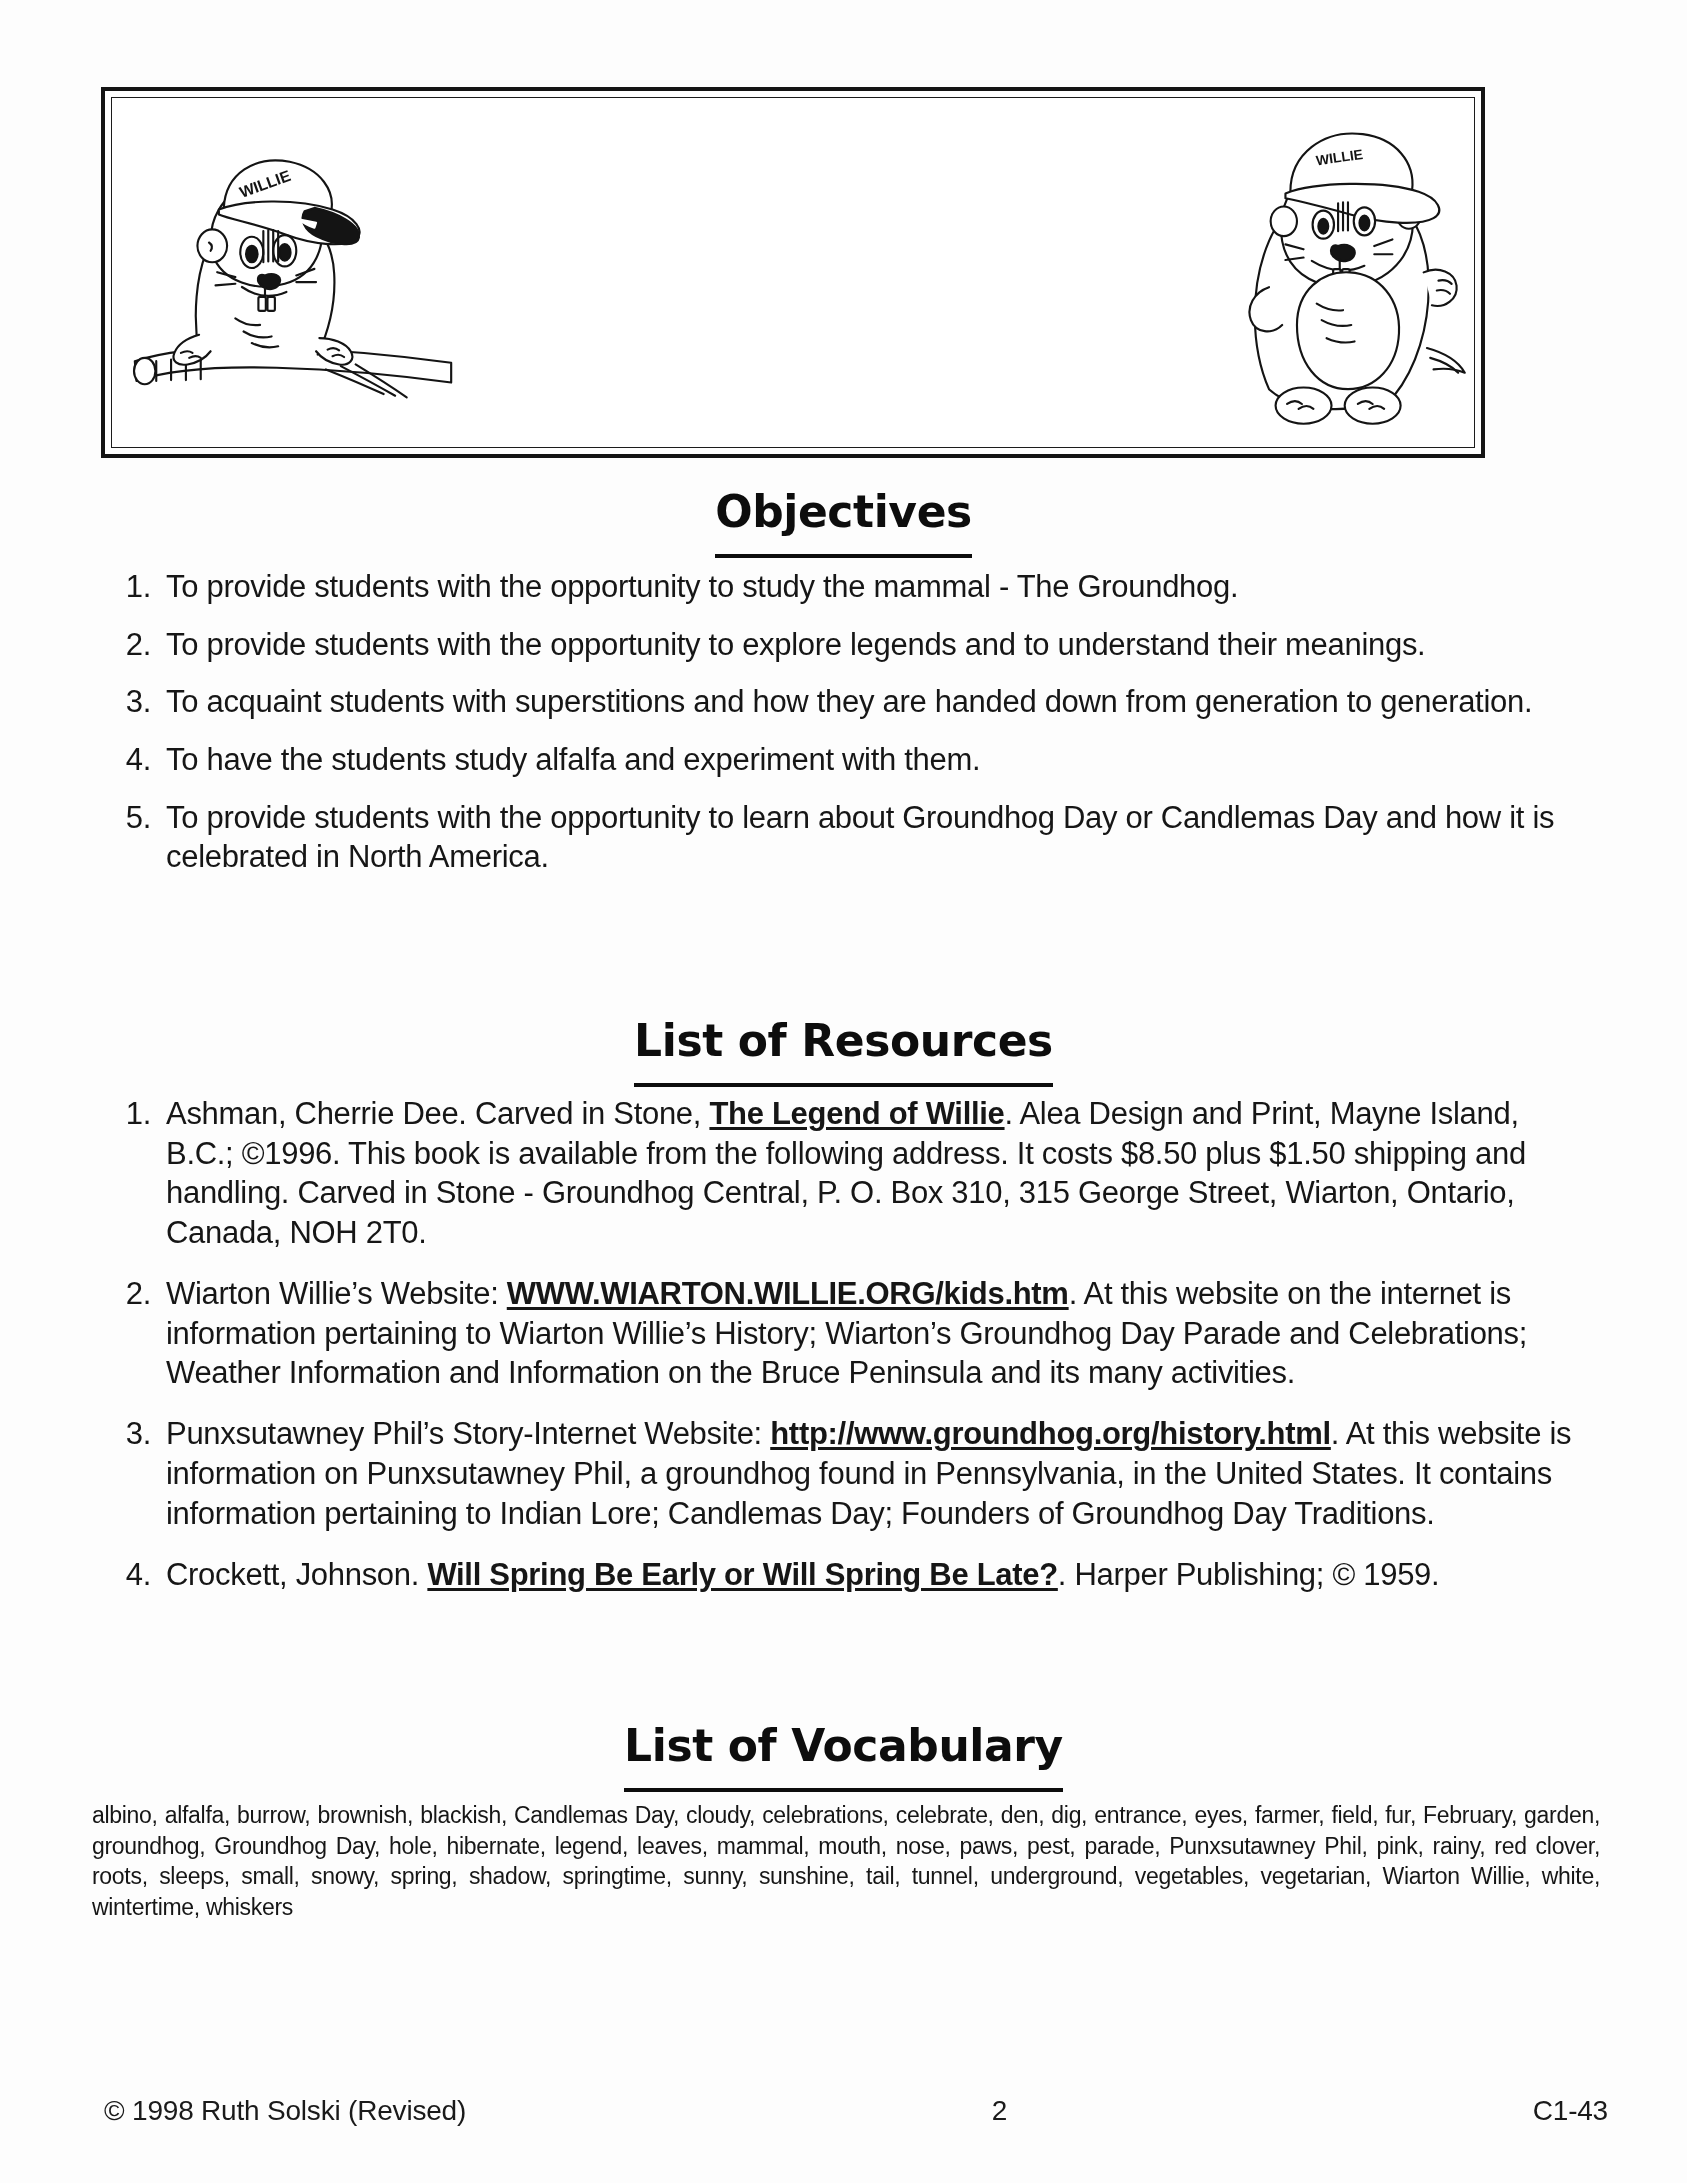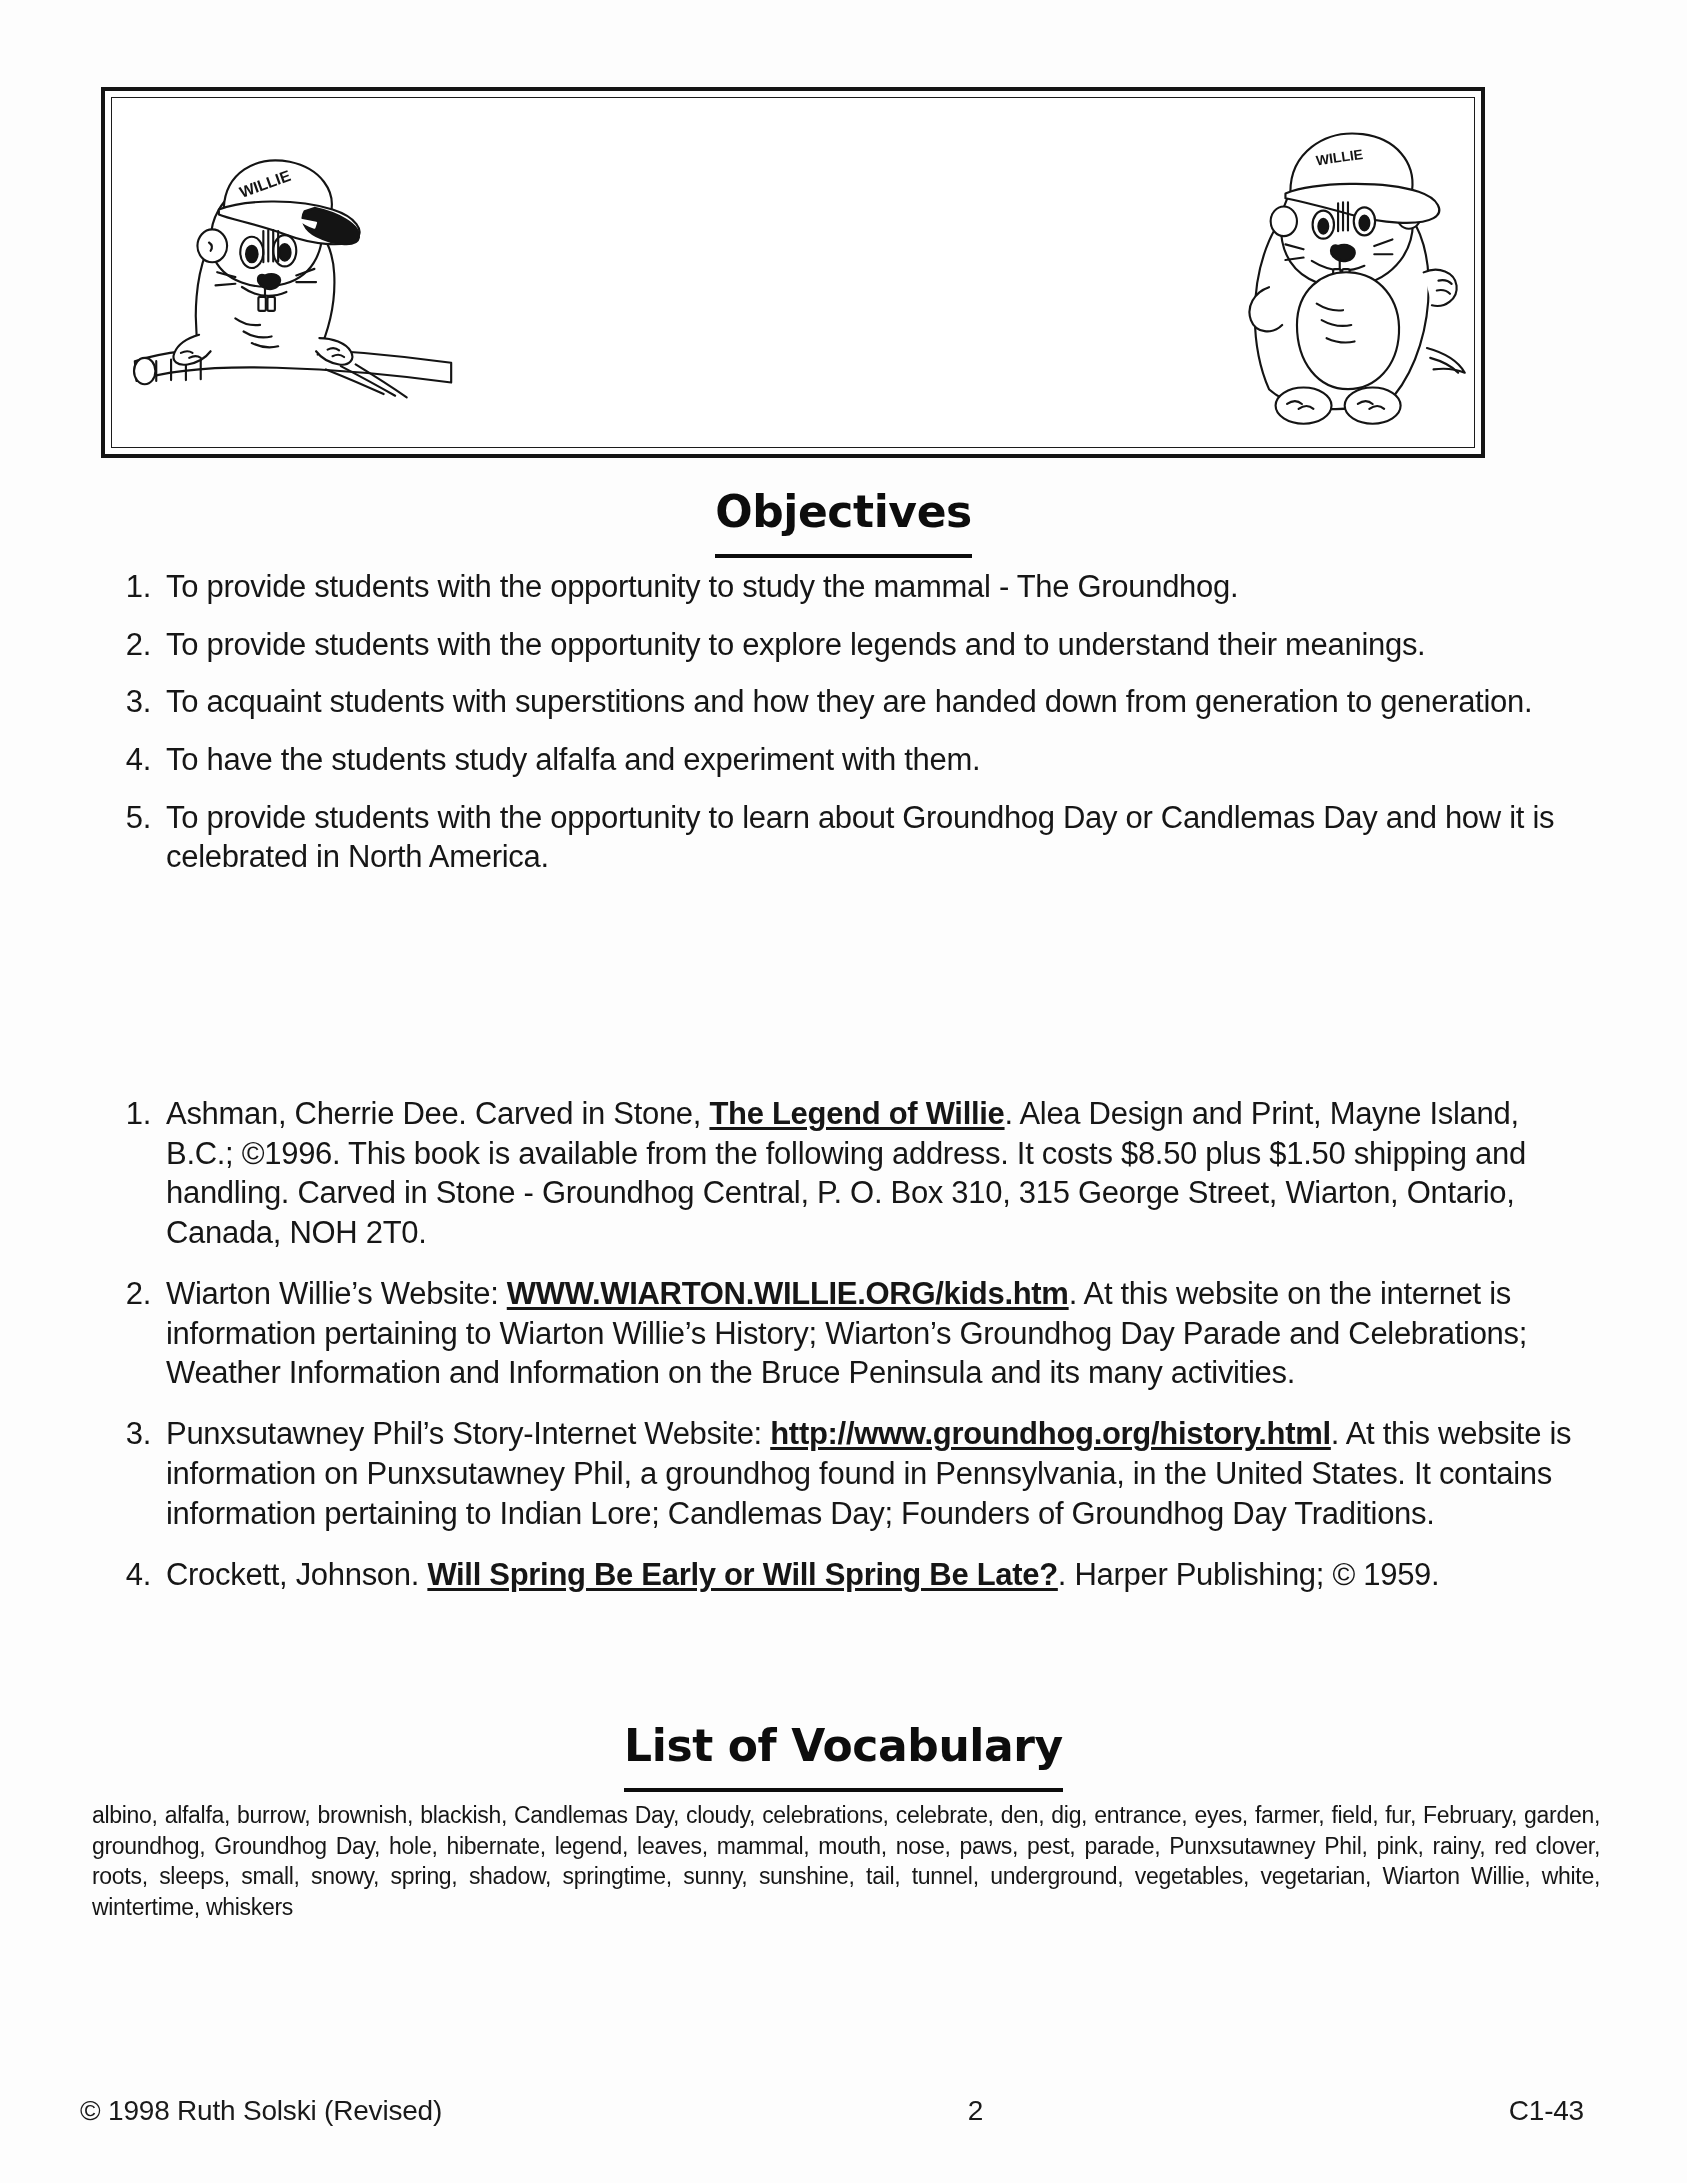--- a/index.html
+++ b/index.html
@@ -139,21 +139,21 @@
     font-size: 23px;
     line-height: 1.33;
     text-align: justify;
     color: #161616;
     letter-spacing: -0.3px;
   }
 
   
   .footer {
     position: absolute;
-    left: 80px;
+    left: 104px;
     width: 1504px;
     bottom: 56px;
     display: flex;
     align-items: baseline;
     font-size: 28px;
     color: #1a1a1a;
     letter-spacing: -0.2px;
   }
   .footer .left   { flex: 0 0 auto; }
   .footer .center { flex: 1 1 auto; text-align: center; }
@@ -286,20 +286,23 @@
     <div class="num-item">
       <div class="num">4.</div>
       <div class="body">To have the students study alfalfa and experiment with them.</div>
     </div>
     <div class="num-item">
       <div class="num">5.</div>
       <div class="body">To provide students with the opportunity to learn about Groundhog Day or Candlemas Day and how it is celebrated in North America.</div>
     </div>
   </div>
 
+  <h2 class="section-title" style="top:1015px">
+    <span class="ul">List of Resources</span>
+  </h2>
 
   <div class="num-list" id="resources-list" style="top:1094px">
     <div class="num-item">
       <div class="num">1.</div>
       <div class="body">
         <span>Ashman, Cherrie Dee. Carved in Stone, </span><b>The Legend of Willie</b><span>. Alea Design and Print, Mayne Island, B.C.; ©1996.  This book is available from the following address.  It costs $8.50 plus $1.50 shipping and handling.  Carved in Stone - Groundhog Central, P. O. Box 310, 315 George Street, Wiarton, Ontario, Canada, NOH  2T0.</span>
       </div>
     </div>
     <div class="num-item">
       <div class="num">2.</div>

